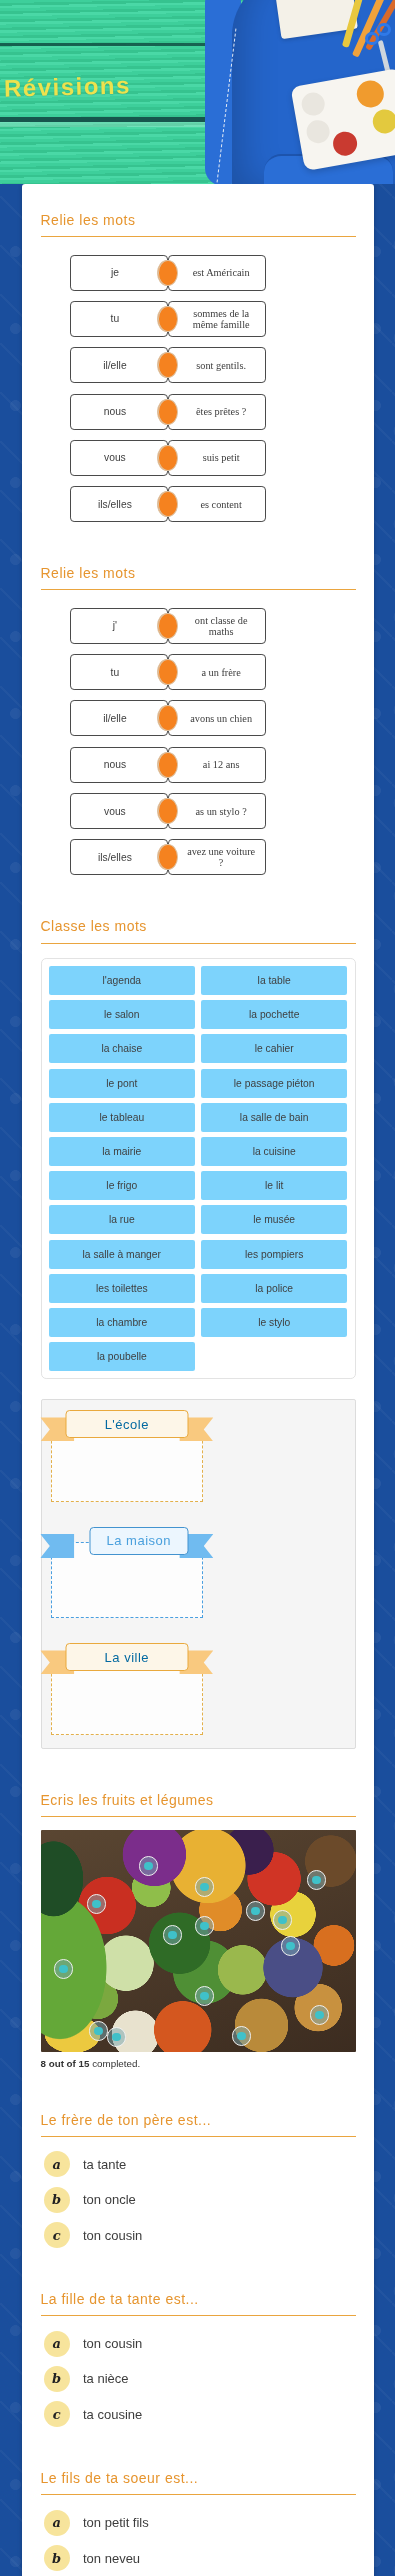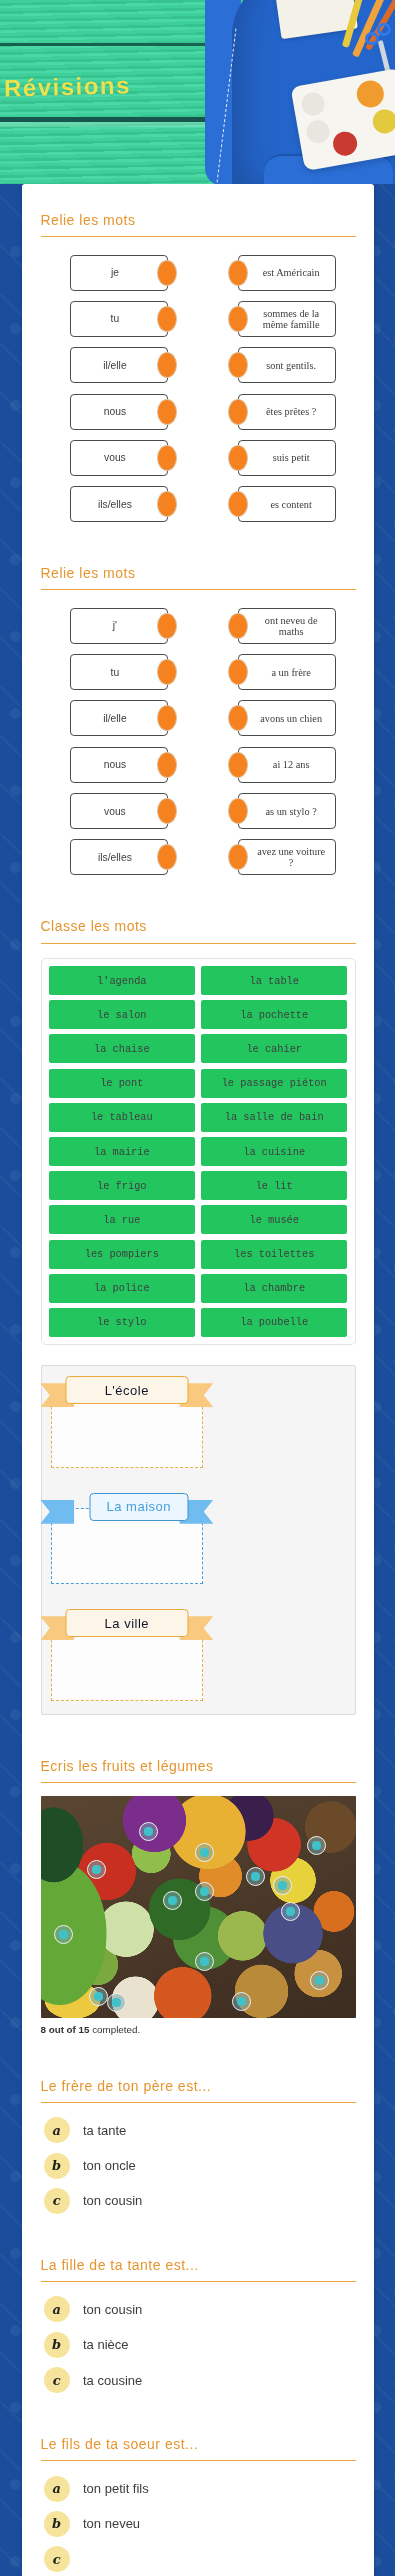--- a/index.html
+++ b/index.html
@@ -51,58 +51,58 @@
   
   .card {
     width:352px; margin:0 auto 29px; background:#fff; border-radius:3.1px;
     padding:28px 18.5px 36px; box-shadow:0 1px 4.1px rgba(0,0,0,.25);
   }
   .sec { margin-bottom:43px; }
   .sec-h { font-size:14px; color:#e6952f; letter-spacing:0.5px; font-weight:400; }
   .sec-rule { border:none; border-top:0.5px solid #eaa53f; margin:8.2px 0 0; }
   
   .match-rows { margin:17.5px 0 0 29px; width:266px; display:flex; flex-direction:column; gap:10.3px; }
-  .match-row { display:flex; justify-content:space-between; }
+  .match-row { display:flex; }
   .mbox {
     position:relative; width:98px; min-height:36px; background:#fff;
     border:1px solid #4a4a4a; border-radius:4.1px; display:flex; align-items:center;
     justify-content:center; text-align:center; font-size:10.3px; color:#3d3d3d; padding:4.1px 6.2px;
   }
   .mbox.l { padding-right:13.4px; }
   .mbox.r { padding-left:15.5px;font-family:Liberation Serif, serif; }
   .dot {
     position:absolute; top:50%; width:20.6px; height:26px; margin-top:-13px;
     background:#f5821f; border:1.5px solid #ddc2a3; border-radius:50%;
   }
   .mbox.l .dot { right:-10.8px; }
   .mbox.r .dot { left:-10.8px; }
   
   .tiles {
     margin-top:14.4px; border:0.5px solid #e3e3e3; border-radius:5.2px; padding:7.2px;
     display:grid; grid-template-columns:1fr 1fr; gap:5.2px 6.2px; background:#fff;
   }
   .tile {
-    background:#22c55e; border-radius:2.1px; min-height:29px; display:flex;
-    align-items:center; justify-content:center; font-size:10.3px; color:#3f3f3f;font-family:Liberation Mono, monospace;
+    background:#7dd3fc; border-radius:2.1px; min-height:29px; display:flex;
+    align-items:center; justify-content:center; font-size:10.3px; color:#3f3f3f;
   }
   
   .catbox {
     margin-top:19.6px; background:#f5f5f5; border:0.5px solid #dcdcdc; border-radius:2.1px;
     padding:10.3px 9.3px 13.4px; display:flex; flex-wrap:wrap; gap:25px 11.3px;
   }
   .zone { width:152px; position:relative; padding-top:15.5px; }
   .dash { border:1px dashed #e3b04b; height:76px; background:#fdfdfd; }
   .banner { position:absolute; top:0; left:50%; transform:translateX(-50%); width:123px; z-index:2; }
   .wing { position:absolute; top:7.2px; width:34px; height:24px; background:#f9c97f; }
   .wing.wl { left:-25px; clip-path:polygon(0 0,100% 0,100% 100%,0 100%,28% 50%); }
   .wing.wr { right:-25px; clip-path:polygon(0 0,100% 0,72% 50%,100% 100%,0 100%); }
   .blabel {
     position:relative; background:#fdf6e8; border:1px solid #e9a93d; border-radius:4.1px;
     height:28px; display:flex; align-items:center; justify-content:center;
-    font-size:13px; color:#0f172a; letter-spacing:0.5px;
+    font-size:13px; color:#0369a1; letter-spacing:0.5px;
   }
   .zone.blue .dash { border-color:#4a9fe0; }
   .zone.blue .wing { background:#70bbf0; }
   .zone.blue .blabel { background:#ecf6fe; border-color:#4393cf; color:#4aa0dd;margin-left:24px; }
   
   .produce {
     position:relative; width:315px; height:222px; margin-top:12.4px; border-radius:1px; overflow:hidden;
     background-image:
       radial-gradient(ellipse 49px 62px at 4% 22%,  #1f4d26 0 60%, transparent 61%),
       radial-gradient(ellipse 77px 118px at 6% 62%, #64a838 0 60%, transparent 61%),
@@ -246,21 +246,21 @@
     <h2 class="sec-h">Relie les mots</h2>
     <hr class="sec-rule">
     <div class="match-rows" id="match2-rows">
         <div class="match-row">
           <div class="mbox l">
             <span>j'</span>
             <span class="dot"></span>
           </div>
           <div class="mbox r">
             <span class="dot"></span>
-            <span>ont neveu de maths</span>
+            <span>ont classe de maths</span>
           </div>
         </div>
         <div class="match-row">
           <div class="mbox l">
             <span>tu</span>
             <span class="dot"></span>
           </div>
           <div class="mbox r">
             <span class="dot"></span>
             <span>a un frère</span>
@@ -322,20 +322,21 @@
         <div class="tile">le pont</div>
         <div class="tile">le passage piéton</div>
         <div class="tile">le tableau</div>
         <div class="tile">la salle de bain</div>
         <div class="tile">la mairie</div>
         <div class="tile">la cuisine</div>
         <div class="tile">le frigo</div>
         <div class="tile">le lit</div>
         <div class="tile">la rue</div>
         <div class="tile">le musée</div>
+        <div class="tile">la salle à manger</div>
         <div class="tile">les pompiers</div>
         <div class="tile">les toilettes</div>
         <div class="tile">la police</div>
         <div class="tile">la chambre</div>
         <div class="tile">le stylo</div>
         <div class="tile">la poubelle</div>
       </div>
     <div class="catbox">
       <div class="zone">
         <div class="banner">

